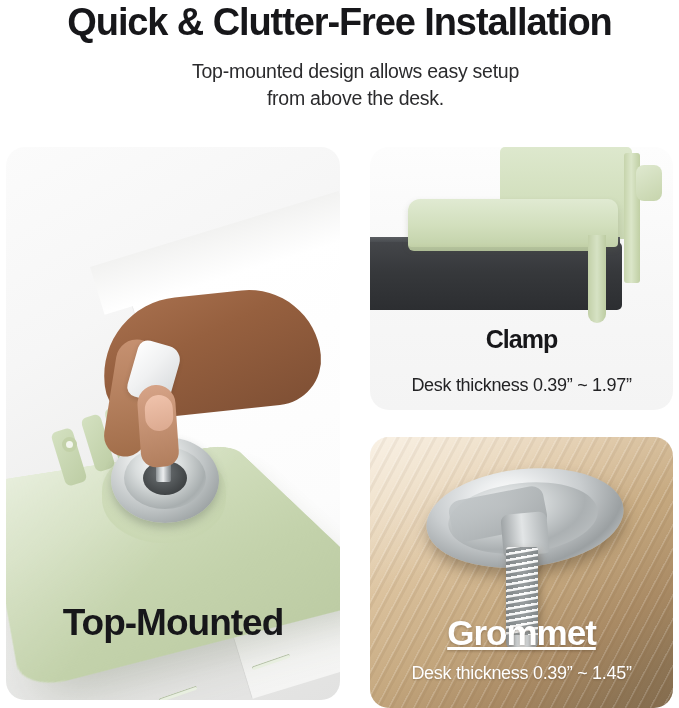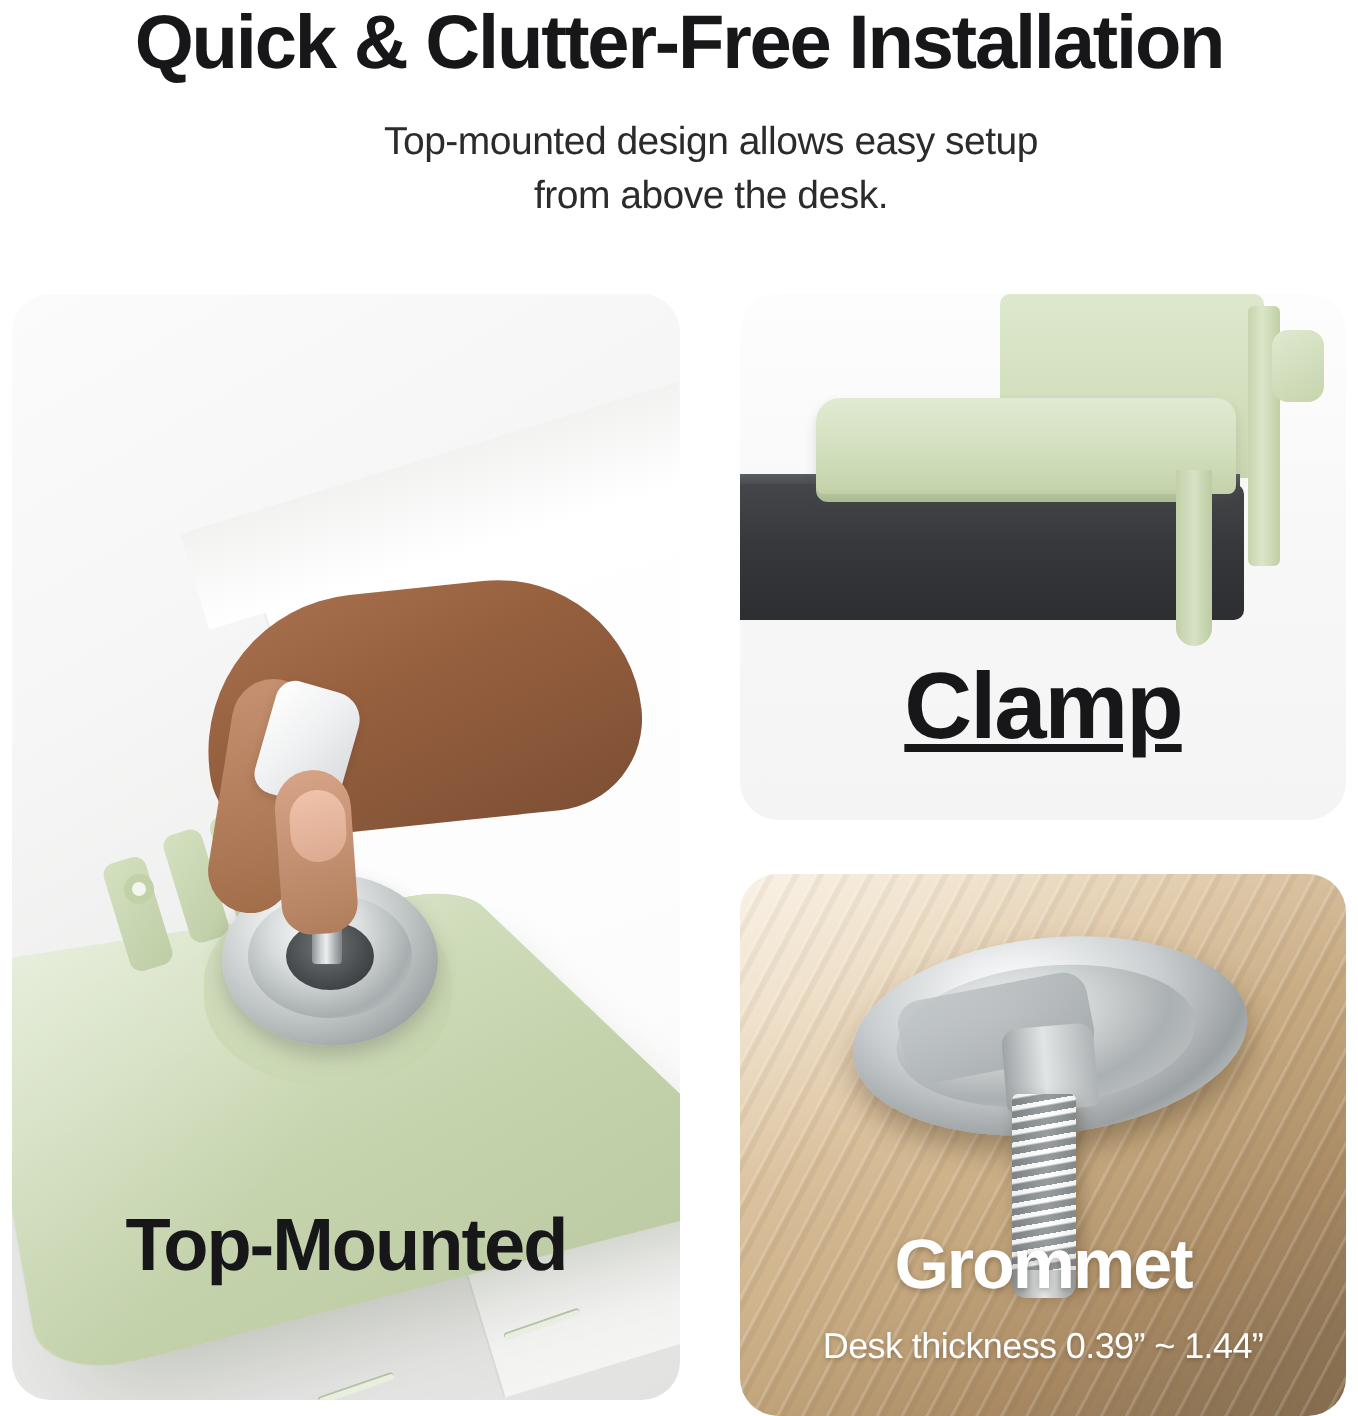--- a/index.html
+++ b/index.html
@@ -166,21 +166,21 @@
     border-radius:0 0 10px 10px;
   }
   .clamp-pad{
     position:absolute; left:38px; top:96px; width:190px; height:8px;
     background:linear-gradient(180deg,#c7d5ad,#b9c99e); border-radius:0 0 6px 6px;
     opacity:.9;
   }
 
   .cap-title-dark{
     position:absolute; left:0; width:100%; text-align:center;
-    font-size:47px; font-weight:700; letter-spacing:-1px; color:#17171a;text-decoration:underline;
+    font-size:25px; font-weight:700; letter-spacing:-1px; color:#17171a;
   }
   .cap-sub-dark{
     position:absolute; left:0; width:100%; text-align:center;
     font-size:18px; font-weight:400; letter-spacing:-0.3px; color:#232325;
   }
 
   
   #panel-grommet{
     left:370px; top:437px; width:303px; height:271px;
     background:
@@ -286,28 +286,29 @@
     <div class="clamp-body"></div>
     <div class="clamp-post"></div>
     <div class="clamp-knob"></div>
     <div class="desk-slab-top"></div>
     <div class="desk-slab"></div>
     <div class="clamp-arm"></div>
     <div class="clamp-pad"></div>
     <div class="clamp-foot"></div>
 
     <div class="cap-title-dark" style="top:178px;">Clamp</div>
+    <div class="cap-sub-dark" style="top:228px;">Desk thickness 0.39” ~ 1.97”</div>
   </div>
 
   <div class="panel" id="panel-grommet">
     <div class="wood-sheen"></div>
     <div class="grommet-plate"></div>
     <div class="grommet-inner"></div>
     <div class="grommet-flat"></div>
     <div class="grommet-neck"></div>
     <div class="bolt"></div>
     <div class="bolt-tip"></div>
 
-    <div class="cap-title-light" style="top:176px;">Grommet</div>
-    <div class="cap-sub-light" style="top:226px;">Desk thickness 0.39” ~ 1.44”</div>
+    <div class="cap-title-light" style="top:176px;text-decoration:underline;">Grommet</div>
+    <div class="cap-sub-light" style="top:226px;">Desk thickness 0.39” ~ 1.45”</div>
   </div>
 
 </div>
 
 </body></html>

